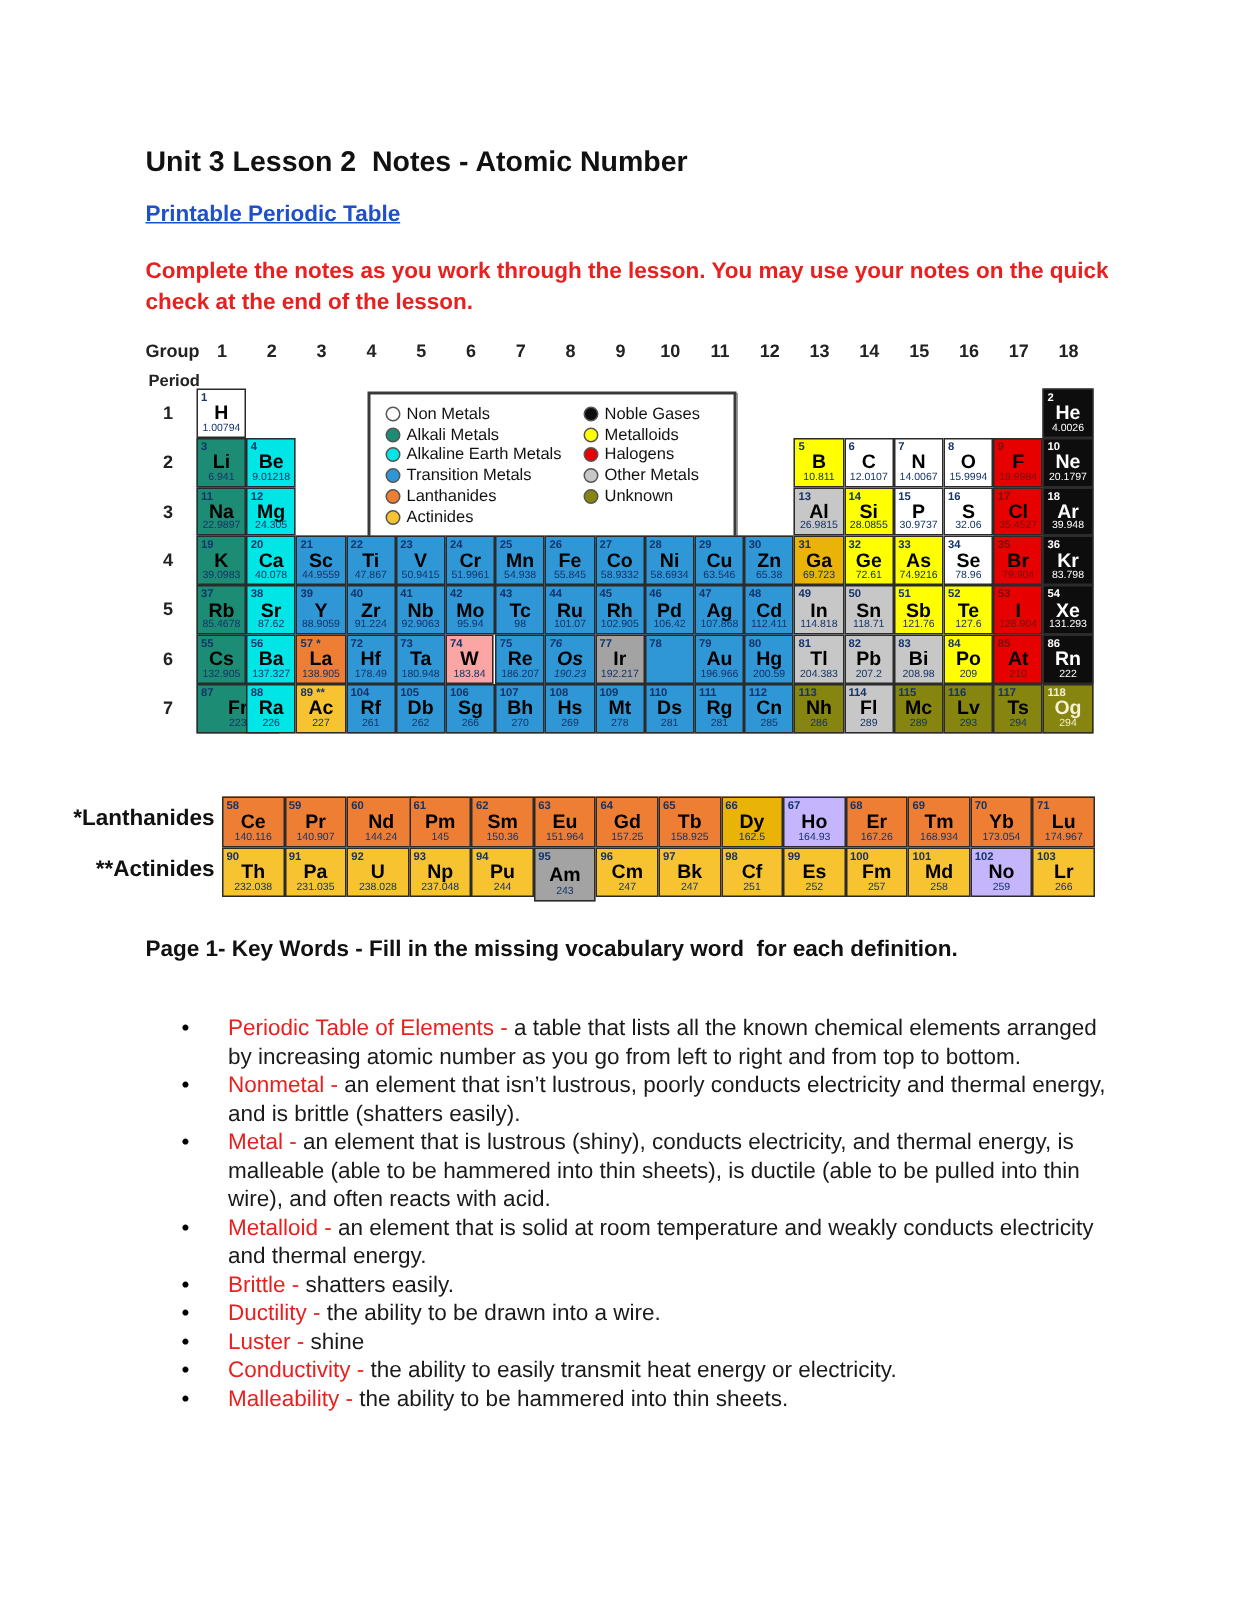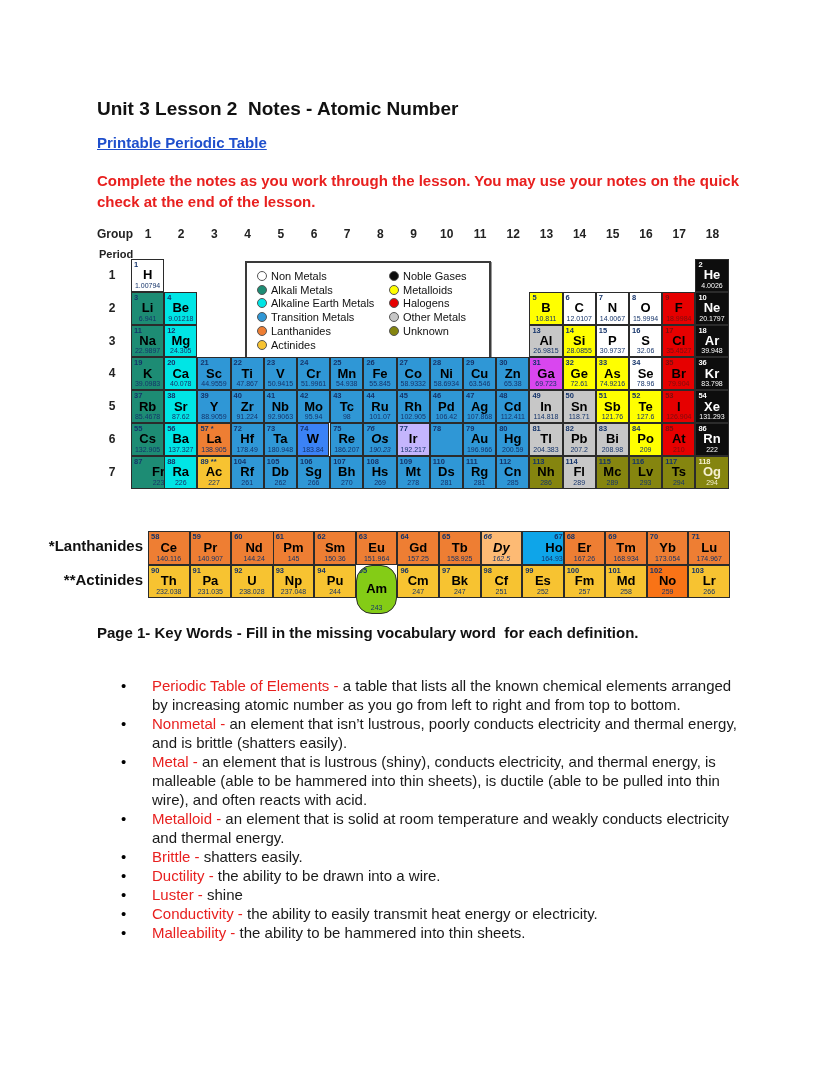--- a/index.html
+++ b/index.html
@@ -295,21 +295,21 @@
       <div class="cell cat-tra" style="left: 463px; top: 137.4px; width: 33.2px; height: 32.8px; background: rgb(47, 151, 214);">
         <span class="numrow">29</span>
         <span class="sym">Cu</span>
         <span class="mass">63.546</span>
       </div>
       <div class="cell cat-tra" style="left: 496.2px; top: 137.4px; width: 33.2px; height: 32.8px; background: rgb(47, 151, 214);">
         <span class="numrow">30</span>
         <span class="sym">Zn</span>
         <span class="mass">65.38</span>
       </div>
-      <div class="cell cat-oth" style="left: 529.4px; top: 137.4px; width: 33.2px; height: 32.8px; background: #d946ef;">
+      <div class="cell cat-oth" style="left: 529.4px; top: 137.4px; width: 33.2px; height: 32.8px; background: #eab308;">
         <span class="numrow">31</span>
         <span class="sym">Ga</span>
         <span class="mass">69.723</span>
       </div>
       <div class="cell cat-met" style="left: 562.6px; top: 137.4px; width: 33.2px; height: 32.8px; background: rgb(255, 255, 0);">
         <span class="numrow">32</span>
         <span class="sym">Ge</span>
         <span class="mass">72.61</span>
       </div>
       <div class="cell cat-met" style="left: 595.8px; top: 137.4px; width: 33.2px; height: 32.8px; background: rgb(255, 255, 0);">
@@ -440,36 +440,36 @@
       <div class="cell cat-tra" style="left: 230.6px; top: 203px; width: 33.2px; height: 32.8px; background: rgb(47, 151, 214);">
         <span class="numrow">72</span>
         <span class="sym">Hf</span>
         <span class="mass">178.49</span>
       </div>
       <div class="cell cat-tra" style="left: 263.8px; top: 203px; width: 33.2px; height: 32.8px; background: rgb(47, 151, 214);">
         <span class="numrow">73</span>
         <span class="sym">Ta</span>
         <span class="mass">180.948</span>
       </div>
-      <div class="cell cat-tra" style="left: 297px; top: 203px; width: 32px; height: 32.8px; background: #3b82f6;">
+      <div class="cell cat-tra" style="left: 297px; top: 203px; width: 32px; height: 32.8px; background: #fca5a5;">
         <span class="numrow">74</span>
         <span class="sym">W</span>
         <span class="mass">183.84</span>
       </div>
       <div class="cell cat-tra" style="left: 330.2px; top: 203px; width: 33.2px; height: 32.8px; background: rgb(47, 151, 214);">
         <span class="numrow">75</span>
         <span class="sym">Re</span>
         <span class="mass">186.207</span>
       </div>
       <div class="cell cat-tra" style="left: 363.4px; top: 203px; width: 33.2px; height: 32.8px; background: rgb(47, 151, 214); font-style: italic;">
         <span class="numrow">76</span>
         <span class="sym">Os</span>
         <span class="mass">190.23</span>
       </div>
-      <div class="cell cat-tra" style="left: 396.6px; top: 203px; width: 33.2px; height: 32.8px; background: #c4b5fd;">
+      <div class="cell cat-tra" style="left: 396.6px; top: 203px; width: 33.2px; height: 32.8px; background: #a3a3a3;">
         <span class="numrow">77</span>
         <span class="sym">Ir</span>
         <span class="mass">192.217</span>
       </div>
       <div class="cell cat-tra" style="left: 429.8px; top: 203px; width: 33.2px; height: 32.8px; background: rgb(47, 151, 214); gap: 36px;">
         <span class="numrow">78</span>
         <span class="sym">Pt</span>
         <span class="mass">195.078</span>
       </div>
       <div class="cell cat-tra" style="left: 463px; top: 203px; width: 33.2px; height: 32.8px; background: rgb(47, 151, 214);">
@@ -635,26 +635,26 @@
       <div class="cell cat-lan" style="left: 397.42px; top: 311px; width: 41.57px; height: 33.5px; background: rgb(238, 126, 51);">
         <span class="numrow">64</span>
         <span class="sym">Gd</span>
         <span class="mass">157.25</span>
       </div>
       <div class="cell cat-lan" style="left: 438.99px; top: 311px; width: 41.57px; height: 33.5px; background: rgb(238, 126, 51);">
         <span class="numrow">65</span>
         <span class="sym">Tb</span>
         <span class="mass">158.925</span>
       </div>
-      <div class="cell cat-lan" style="left: 480.56px; top: 311px; width: 41.57px; height: 33.5px; background: #fdba74; font-style: italic;">
+      <div class="cell cat-lan" style="left: 480.56px; top: 311px; width: 41.57px; height: 33.5px; background: #eab308;">
         <span class="numrow">66</span>
         <span class="sym">Dy</span>
         <span class="mass">162.5</span>
       </div>
-      <div class="cell cat-lan" style="left: 522.13px; top: 311px; width: 41.57px; height: 33.5px; background: #0ea5e9; align-items: flex-end;">
+      <div class="cell cat-lan" style="left: 522.13px; top: 311px; width: 41.57px; height: 33.5px; background: #c4b5fd;">
         <span class="numrow">67</span>
         <span class="sym">Ho</span>
         <span class="mass">164.93</span>
       </div>
       <div class="cell cat-lan" style="left: 563.7px; top: 311px; width: 41.57px; height: 33.5px; background: rgb(238, 126, 51);">
         <span class="numrow">68</span>
         <span class="sym">Er</span>
         <span class="mass">167.26</span>
       </div>
       <div class="cell cat-lan" style="left: 605.27px; top: 311px; width: 41.57px; height: 33.5px; background: rgb(238, 126, 51);">
@@ -690,21 +690,21 @@
       <div class="cell cat-act" style="left: 272.71px; top: 344.5px; width: 41.57px; height: 33.5px; background: rgb(247, 195, 49);">
         <span class="numrow">93</span>
         <span class="sym">Np</span>
         <span class="mass">237.048</span>
       </div>
       <div class="cell cat-act" style="left: 314.28px; top: 344.5px; width: 41.57px; height: 33.5px; background: rgb(247, 195, 49);">
         <span class="numrow">94</span>
         <span class="sym">Pu</span>
         <span class="mass">244</span>
       </div>
-      <div class="cell cat-act" style="left: 355.85px; top: 344.5px; width: 41.57px; height: 49px; background: #84cc16; border-radius: 16px;">
+      <div class="cell cat-act" style="left: 355.85px; top: 344.5px; width: 41.57px; height: 36px; background: #a3a3a3;">
         <span class="numrow">95</span>
         <span class="sym">Am</span>
         <span class="mass">243</span>
       </div>
       <div class="cell cat-act" style="left: 397.42px; top: 344.5px; width: 41.57px; height: 33.5px; background: rgb(247, 195, 49);">
         <span class="numrow">96</span>
         <span class="sym">Cm</span>
         <span class="mass">247</span>
       </div>
       <div class="cell cat-act" style="left: 438.99px; top: 344.5px; width: 41.57px; height: 33.5px; background: rgb(247, 195, 49);">
@@ -725,21 +725,21 @@
       <div class="cell cat-act" style="left: 563.7px; top: 344.5px; width: 41.57px; height: 33.5px; background: rgb(247, 195, 49);">
         <span class="numrow">100</span>
         <span class="sym">Fm</span>
         <span class="mass">257</span>
       </div>
       <div class="cell cat-act" style="left: 605.27px; top: 344.5px; width: 41.57px; height: 33.5px; background: rgb(247, 195, 49);">
         <span class="numrow">101</span>
         <span class="sym">Md</span>
         <span class="mass">258</span>
       </div>
-      <div class="cell cat-act" style="left: 646.84px; top: 344.5px; width: 41.57px; height: 33.5px; background: #f97316;">
+      <div class="cell cat-act" style="left: 646.84px; top: 344.5px; width: 41.57px; height: 33.5px; background: #c4b5fd;">
         <span class="numrow">102</span>
         <span class="sym">No</span>
         <span class="mass">259</span>
       </div>
       <div class="cell cat-act" style="left: 688.41px; top: 344.5px; width: 41.57px; height: 33.5px; background: rgb(247, 195, 49);">
         <span class="numrow">103</span>
         <span class="sym">Lr</span>
         <span class="mass">266</span>
       </div>
     </div>

